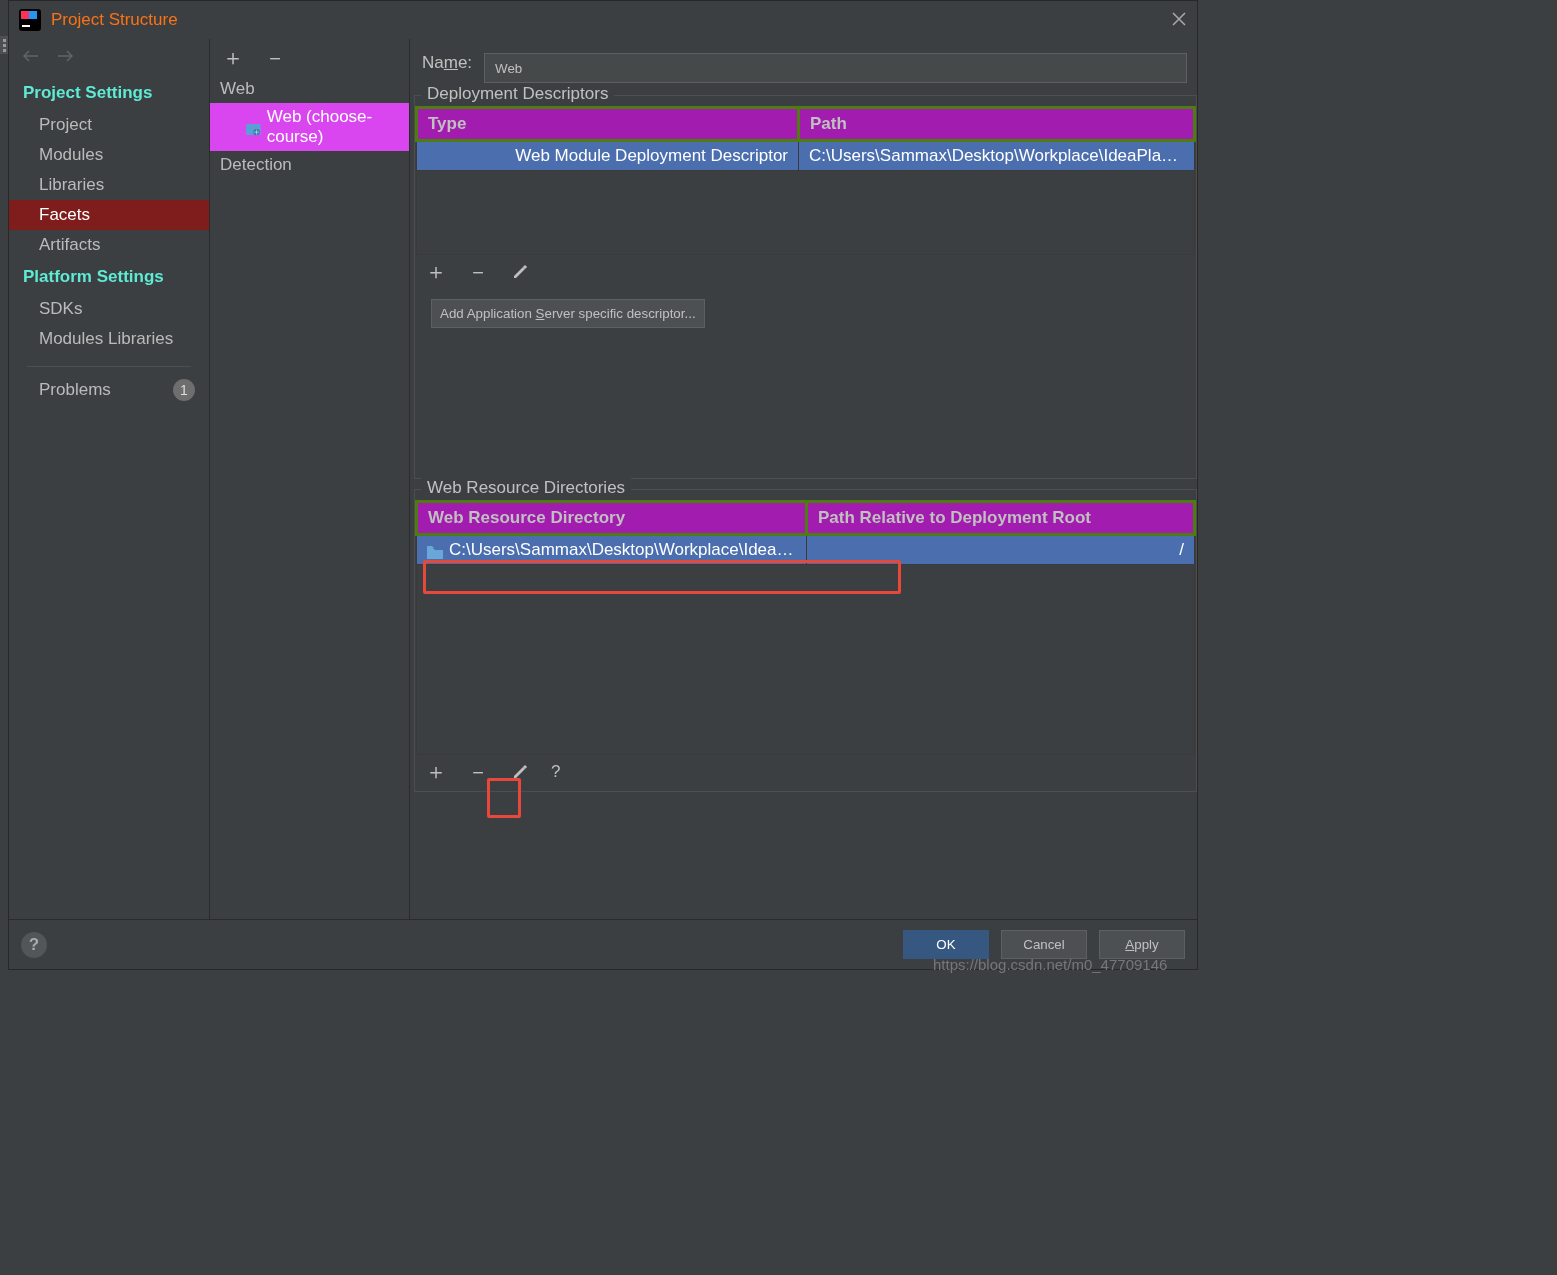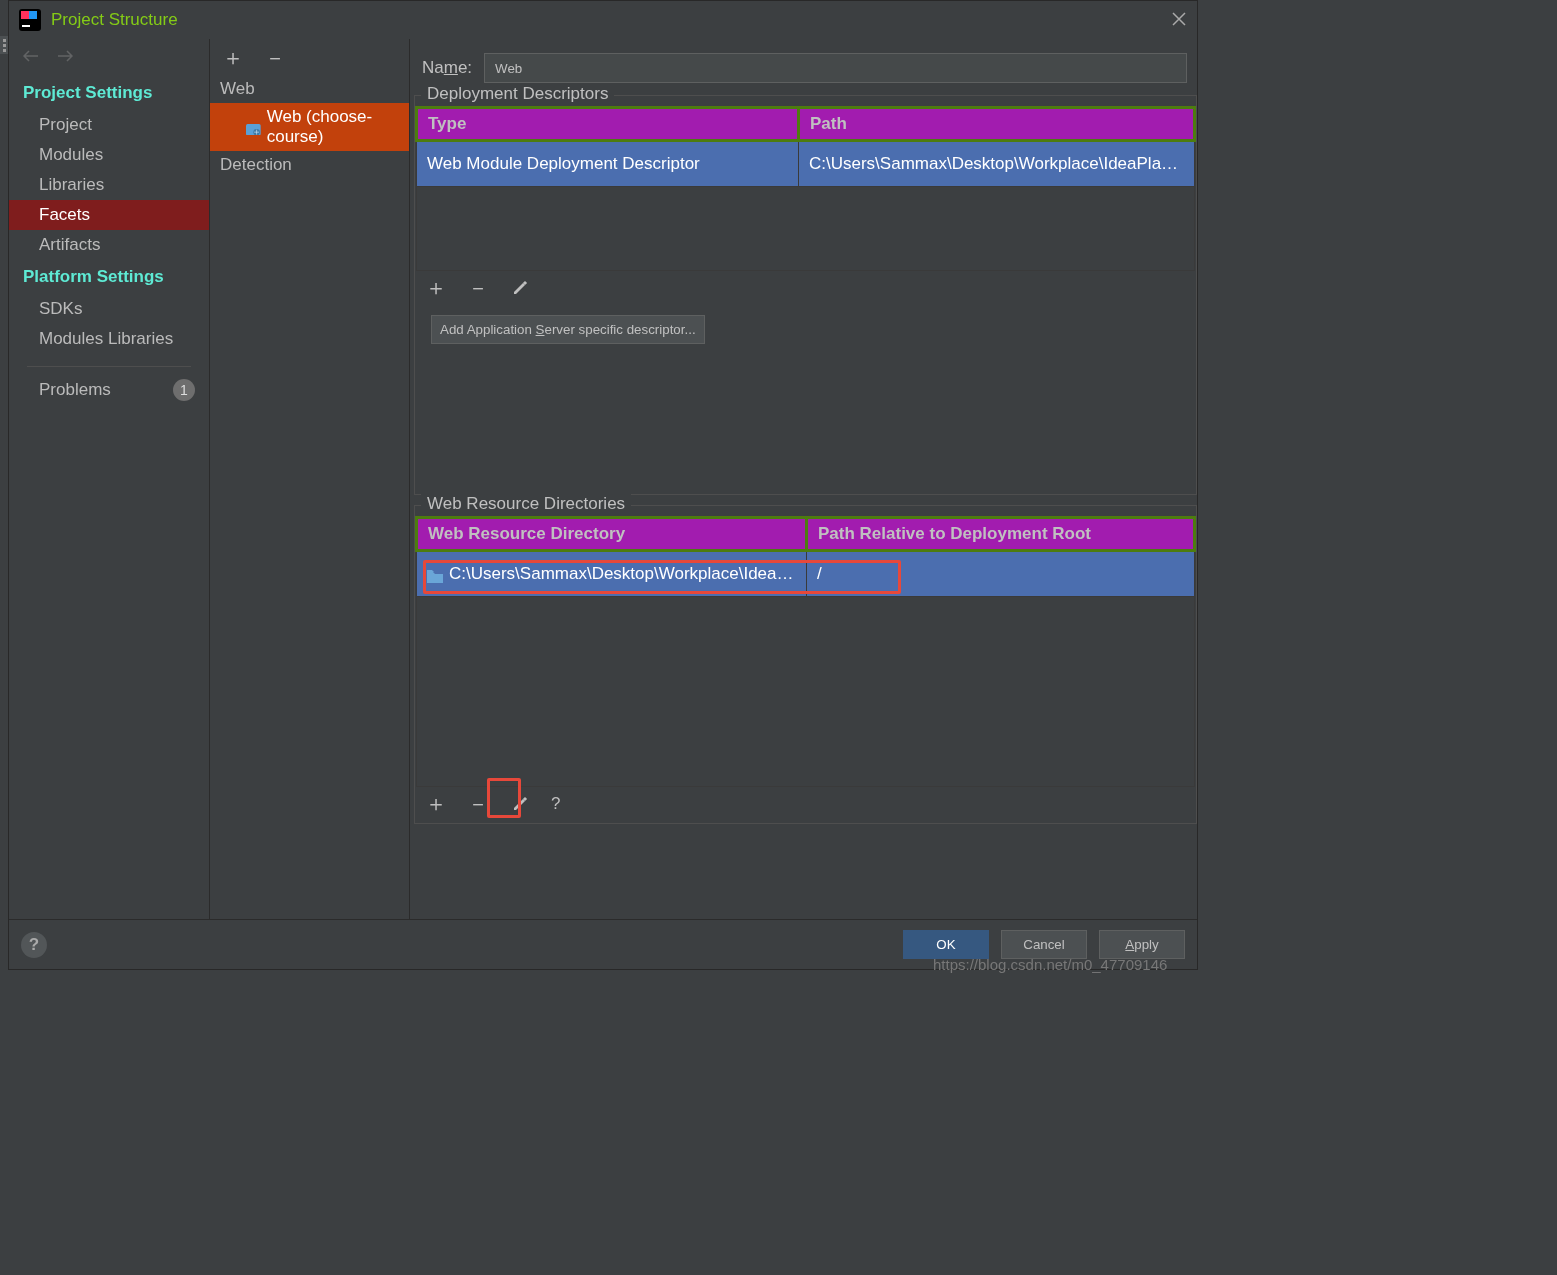--- a/index.html
+++ b/index.html
@@ -4,48 +4,48 @@
 <style>
 * { margin: 0; padding: 0; box-sizing: border-box; font-family: "Segoe UI", Arial, sans-serif; }
 body {
   width: 1557px; height: 1275px;
   background: #3c3f41; color: #bbbbbb; font-size: 17px;
   position: relative; overflow: hidden;
 }
 .window { width: 1190px; height: 970px; position: absolute; left: 8px; top: 0; background: #3c3f41; display: flex; flex-direction: column; border: 1px solid #282828; }
 .titlebar { display: flex; align-items: center; padding: 6px 10px; height: 38px; }
 .titlebar .logo { width: 22px; height: 22px; margin-right: 10px; }
-.titlebar .title { color: #84cc16; }
+.titlebar .title { color: #f97316; }
 .titlebar .close { margin-left: auto; color: #aaaaaa; font-size: 20px; cursor: pointer; }
 .content { display: flex; flex: 1; min-height: 0; }
 .sidebar { width: 201px; background: #3c3f41; border-right: 1px solid #2b2b2b; display: flex; flex-direction: column; }
 .sidebar .navarrows { display: flex; gap: 18px; padding: 9px 14px 8px; }
 .sidebar .navarrows svg { width: 16px; height: 14px; opacity: .5; }
 .sidebar .group { padding: 7px 14px 7px 14px; color: #5eead4; font-weight: 600; }
 .sidebar .item { padding: 5px 14px 5px 30px; cursor: pointer; }
 .sidebar .item.selected { background: #7f1d1d; color: #fff; }
 .sidebar .divider { border-top: 1px solid #4e4e4e; margin: 12px 18px 6px; }
 .sidebar .problems-row { display: flex; align-items: center; padding: 6px 14px 6px 30px; }
 .sidebar .problems-row .badge { margin-left: auto; background: #6e6e6e; color: #ddd; border-radius: 50%; width: 22px; height: 22px; display: flex; align-items: center; justify-content: center; font-size: 14px; }
 .middle { width: 200px; background: #3c3f41; border-right: 1px solid #2b2b2b; }
 .middle .toolbar { display: flex; gap: 20px; padding: 8px 12px 6px; }
 .middle .toolbar .iconbtn { color: #bfbfbf; font-size: 22px; cursor: pointer; line-height: 1; }
 .middle .tree-item { padding: 4px 10px; cursor: pointer; }
-.middle .tree-item.selected { background: #c2410c; color: #fff; }
+.middle .tree-item.selected { background: #d946ef; color: #fff; }
 .middle .tree-item.child { padding-left: 36px; display: flex; align-items: center; gap: 6px; }
 .middle .tree-item.child .ficon { width: 18px; height: 14px; }
 .rightpane { flex: 1; background: #3c3f41; padding: 0 0px; display: flex; flex-direction: column; overflow: hidden; }
-.form-row { display: flex; align-items: center; padding: 14px 2px 2px 12px; gap: 12px; }
+.form-row { display: flex; padding: 14px 2px 2px 12px; gap: 12px; }
 .form-row label { color: #c0c0c0; }
 .text-input { flex: 1; background: #45494a; border: 1px solid #5e6060; padding: 4px 10px; color: #c0c0c0; height: 30px; margin-right: 8px; }
 .section { border: 1px solid #4e4e4e; margin: 10px 0 0 4px; position: relative; padding-top: 10px; }
 .section .section-title { position: absolute; top: -12px; left: 6px; background: #3c3f41; padding: 0 6px; color: #c0c0c0; }
 .table { width: 100%; border-collapse: collapse; }
 .table th { text-align: left; font-weight: bold; background: #a21caf; border: 3px solid #4d7c0f; padding: 5px 10px; color: #c0c0c0; }
-.table td { border: 1px solid #3a3a3a; padding: 12px 10px; white-space: nowrap; overflow: hidden; text-overflow: ellipsis; max-width: 380px; }
+.table td { border: 1px solid #3a3a3a; padding: 4px 10px; white-space: nowrap; overflow: hidden; text-overflow: ellipsis; max-width: 380px; text-align: right; }
 .table tr.selected td { background: #4b6eaf; color: #fff; }
 .table-body-spacer { height: 84px; }
 .row-toolbar { display: flex; gap: 20px; padding: 6px 10px 8px; align-items: center; }
 .row-toolbar .iconbtn { color: #bfbfbf; font-size: 22px; cursor: pointer; line-height: 1; display: flex; align-items: center; justify-content: center; width: 22px; height: 22px; }
 .btn { background: #4c5052; border: 1px solid #5e6060; color: #c0c0c0; padding: 6px 8px; cursor: pointer; margin: 8px 0 10px 16px; }
 .section.webres .table-body-spacer { height: 190px; }
 .highlight-box { border: 3px solid #e7483a; position: absolute; pointer-events: none; border-radius: 2px; }
 .highlight-row { left: 414px; top: 559px; width: 478px; height: 34px; }
 .highlight-edit { left: 478px; top: 777px; width: 34px; height: 40px; }
 .source-item { display: flex; align-items: center; gap: 10px; padding: 12px 10px 8px; }

